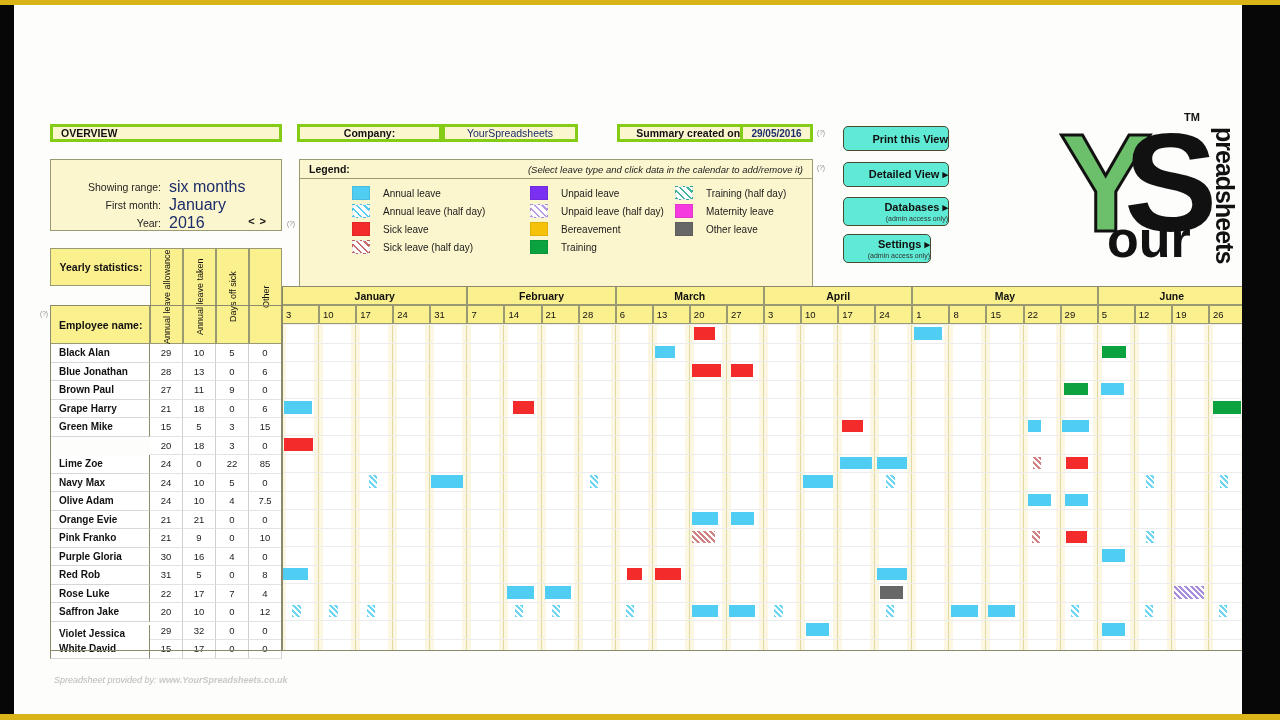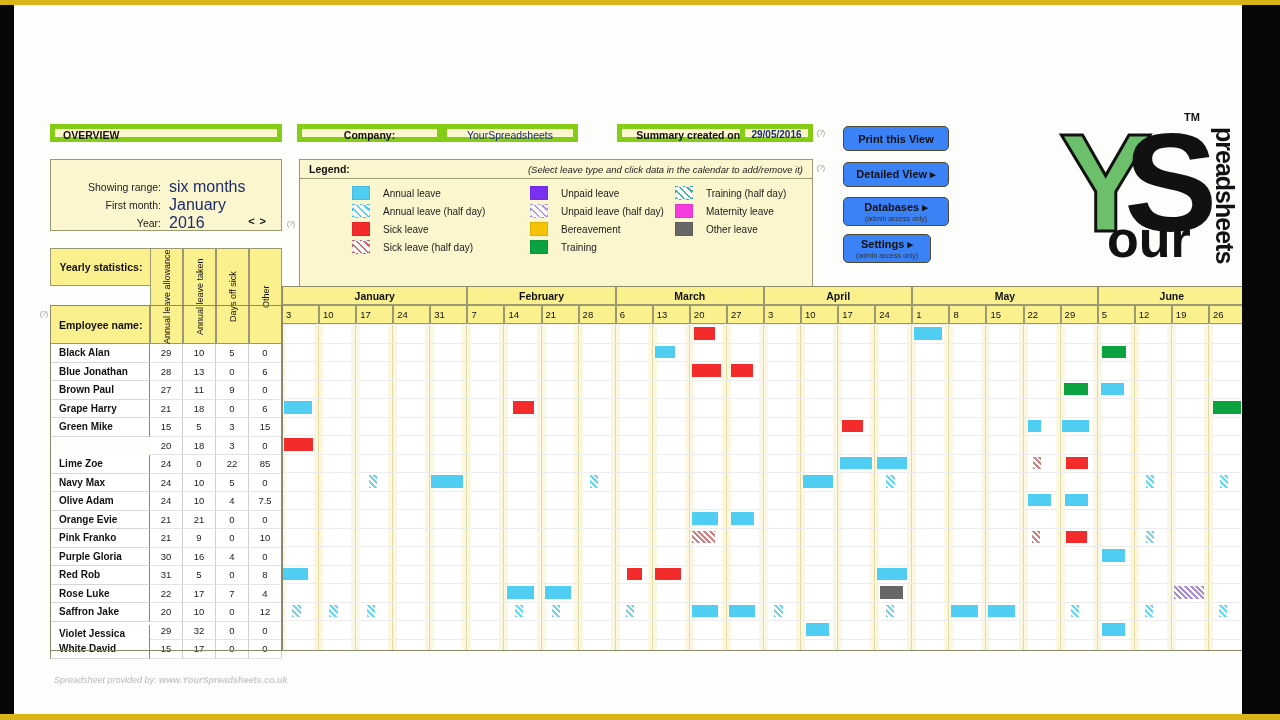--- a/index.html
+++ b/index.html
@@ -30,22 +30,22 @@
   }
 
   
   .ypanel{
     position:absolute;background:#fcf6cf;border:1px solid #9a9a72;
     box-sizing:border-box;
   }
 
   .cellbox{
     position:absolute;box-sizing:border-box;background:#fcf6cf;
-    border:5px solid #84cc16;font-size:10.5px;font-weight:bold;color:#111;
-    display:flex;align-items:flex-start;
+    border:3px solid #84cc16;font-size:10.5px;font-weight:bold;color:#111;
+    display:flex;align-items:center;
   }
 
   
   #overview{left:36px;top:119px;width:232px;height:18px;}
   #overview .lbl{padding-left:8px;font-size:10.5px;font-weight:bold;color:#111;}
 
   
   #viewsettings{left:36px;top:154px;width:232px;height:72px;}
   #viewsettings .vs-title{
     position:absolute;left:0;top:0;width:230px;height:17px;
@@ -94,23 +94,23 @@
      repeating-linear-gradient(45deg,#b79ae6 0 2px,#ffffff 2px 5px);}
   .sw-bereave{background:#f5c109;}
   .sw-training{background:#0aa33f;}
   .sw-training-h{background:
      repeating-linear-gradient(45deg,#3fb6a2 0 2px,#ffffff 2px 5px);}
   .sw-maternity{background:#f53ae0;}
   .sw-other{background:#676767;}
 
   
   .btn{
-    position:absolute;background:#3b82f6;border:1.5px solid #4a4a30;
+    position:absolute;background:#5eead4;border:1.5px solid #4a4a30;
     border-radius:5px;box-sizing:border-box;
-    display:flex;flex-direction:column;align-items:center;justify-content:center;
+    display:flex;flex-direction:column;align-items:flex-end;justify-content:center;
     cursor:pointer;
   }
   .btn .bt{font-size:11px;font-weight:bold;color:#111;}
   .btn .bs{font-size:7px;color:#333;margin-top:1px;}
   #btnPrint{left:829px;top:121px;width:106px;height:25px;}
   #btnDetailed{left:829px;top:157px;width:106px;height:25px;}
   #btnDatabases{left:829px;top:192px;width:106px;height:29px;}
   #btnSettings{left:829px;top:229px;width:88px;height:29px;}
 
   

